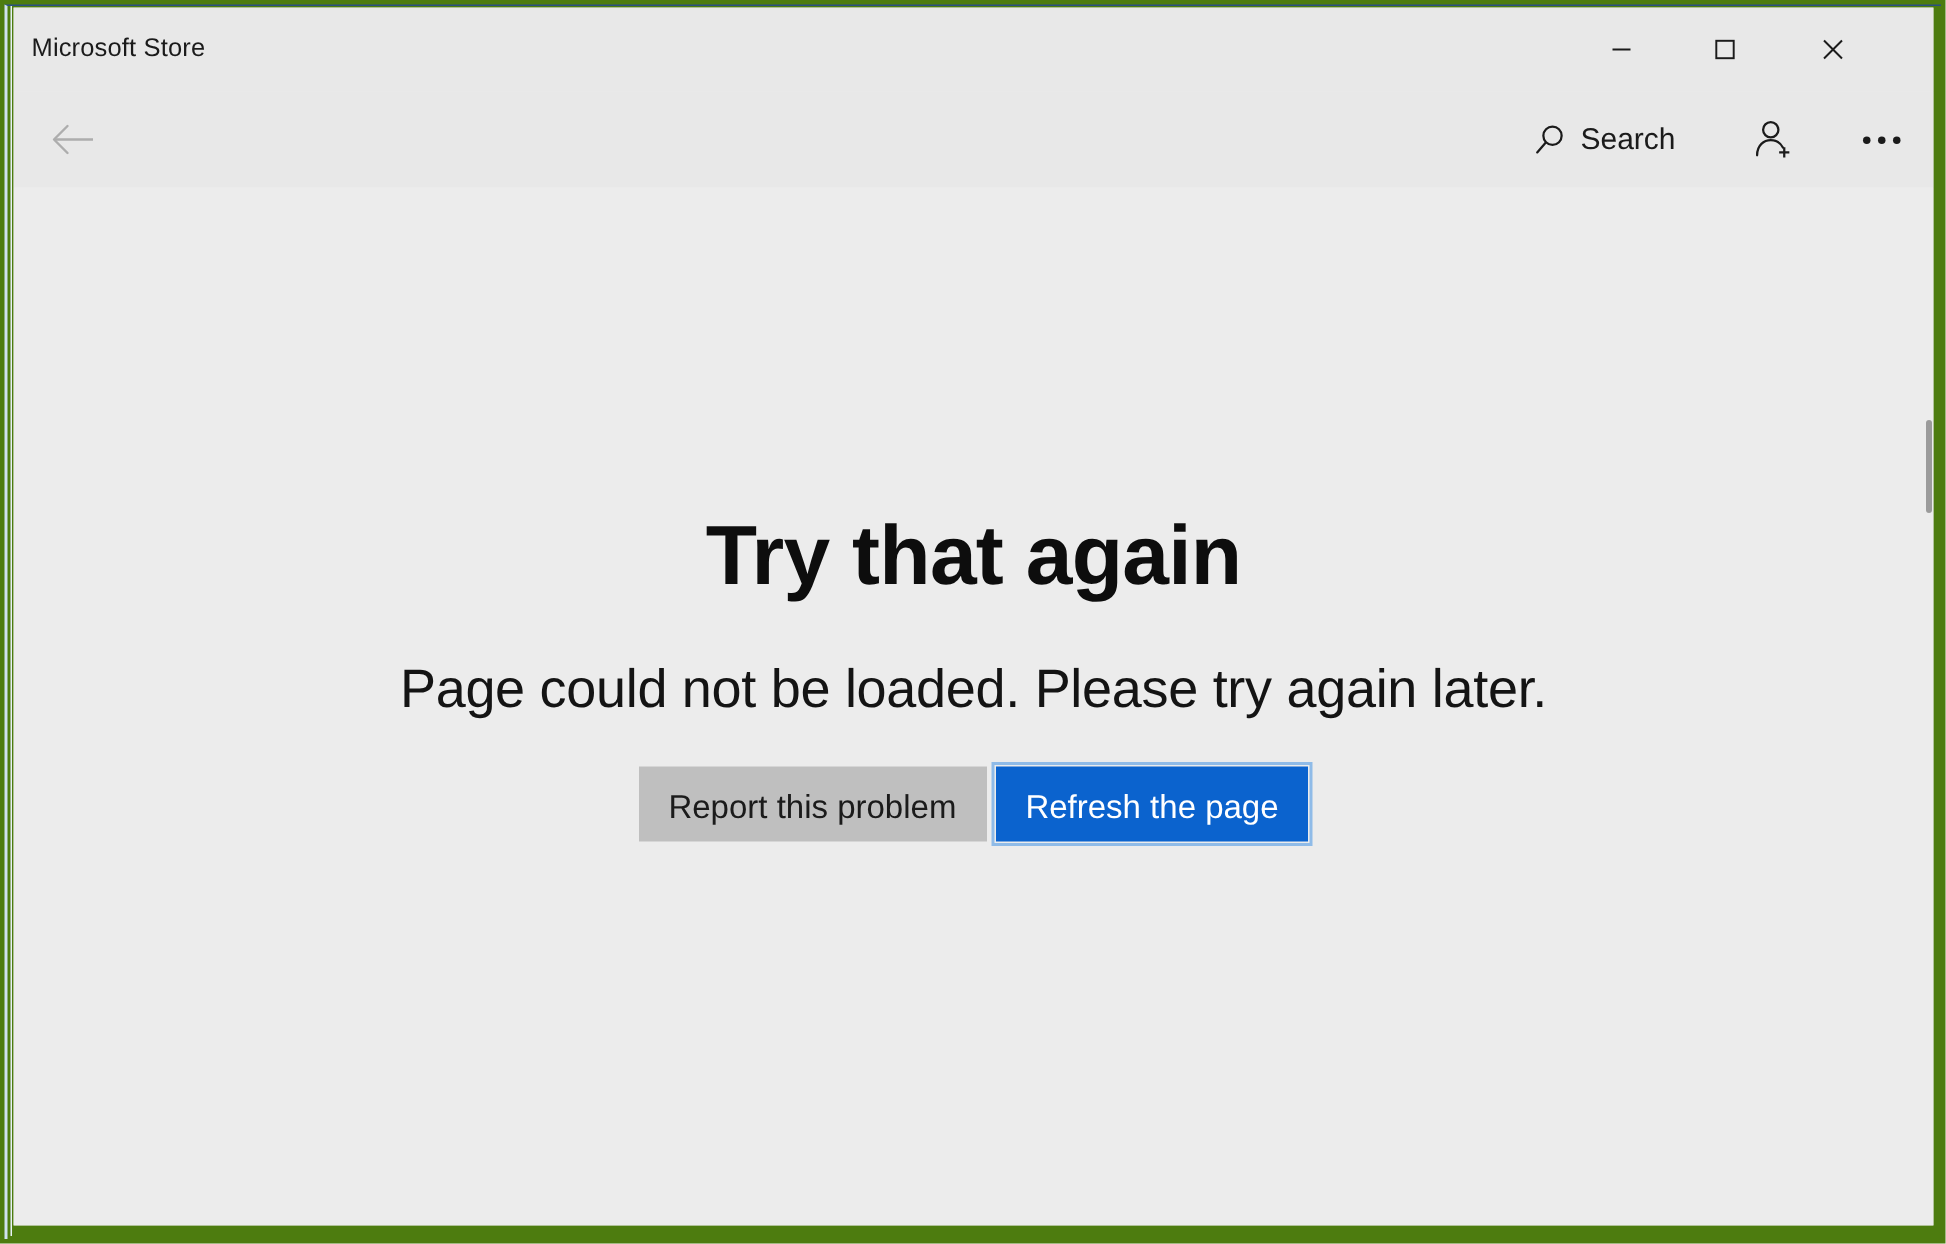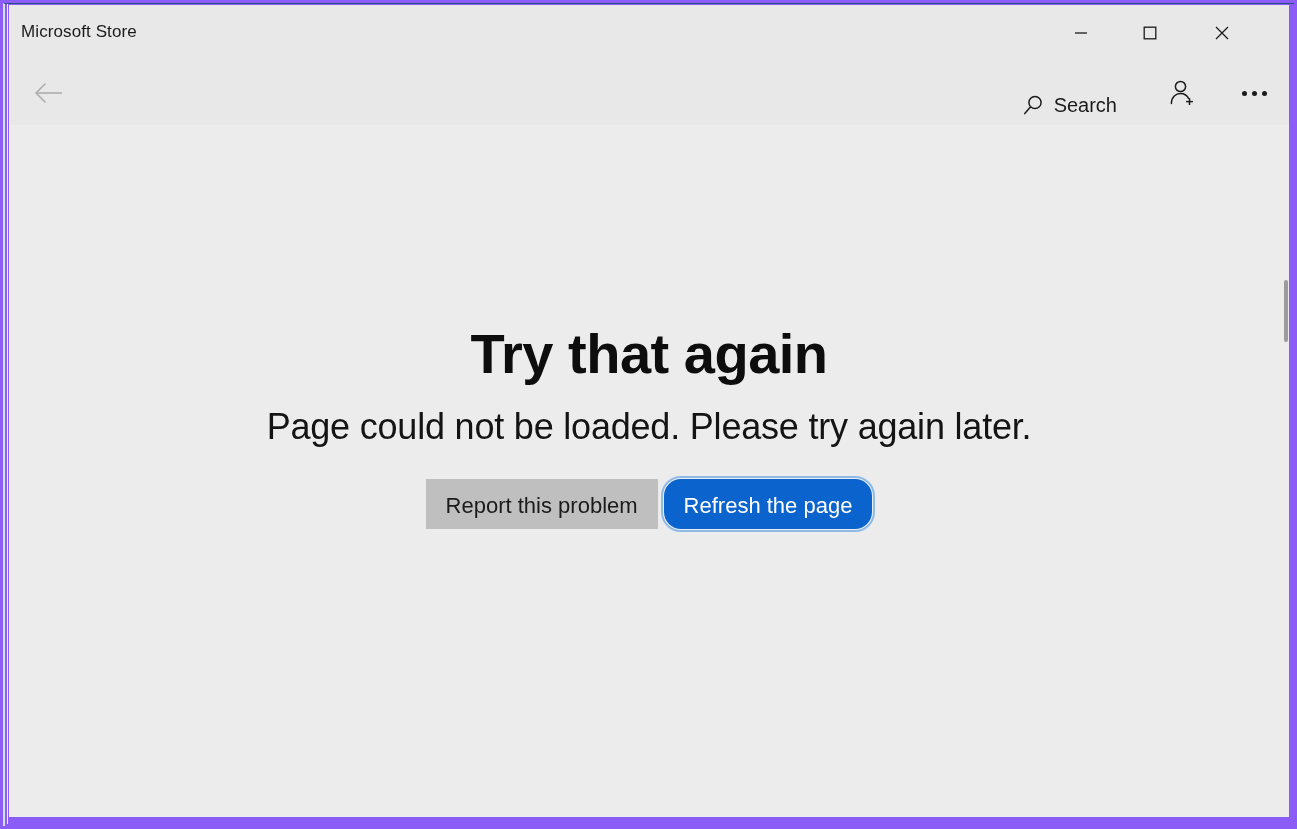--- a/index.html
+++ b/index.html
@@ -14,21 +14,21 @@
     font-family: "Liberation Sans", sans-serif;
   }
 
   
   #window-frame {
     position: absolute;
     left: 0;
     top: 0;
     width: 1297px;
     height: 829px;
-    background: #8b5cf6;            
+    background: #4d7c0f;            
     box-sizing: border-box;
   }
   
   #frame-inner-edge {
     position: absolute;
     left: 3px;
     top: 3px;
     width: 1291px;
     height: 823px;
     border-left: 2px solid #cfe2ee;
@@ -105,21 +105,21 @@
     top: 12px;
     width: 48px;
     height: 40px;
     display: flex;
     align-items: center;
     justify-content: center;
   }
   #search-button {
     position: absolute;
     right: 166px;
-    top: 22px;
+    top: 10px;
     height: 44px;
     display: flex;
     align-items: center;
     gap: 9px;
     padding: 0 6px;
   }
   #search-label {
     font-size: 20px;
     color: #1b1b1b;
     white-space: nowrap;
@@ -163,21 +163,21 @@
   }
 
   #error-block {
     position: absolute;
     left: 0;
     top: 0;
     width: 100%;
     text-align: center;
   }
   #error-title {
-    margin: 0;
+    margin: 16px;
     padding-top: 200px;
     font-size: 56px;
     font-weight: 600;
     color: #0d0d0d;
     letter-spacing: -0.5px;
     line-height: 1.05;
   }
   #error-message {
     margin: 0;
     padding-top: 22px;
@@ -207,21 +207,20 @@
   }
   #report-button {
     background: #bfbfbf;
     color: #1b1b1b;
   }
   #refresh-button {
     background: #0b63ce;
     color: #ffffff;
     outline: 2px solid #8fbbe8;
     outline-offset: 1px;
-    border-radius: 17px;
   }
 
   #code-block {
     position: absolute;
     left: 0;
     top: 600px;
     width: 100%;
     text-align: center;
   }
   .code-line {

